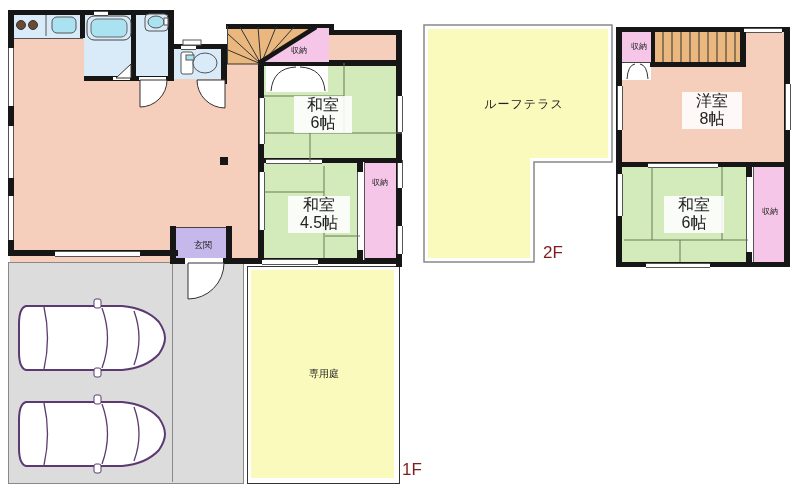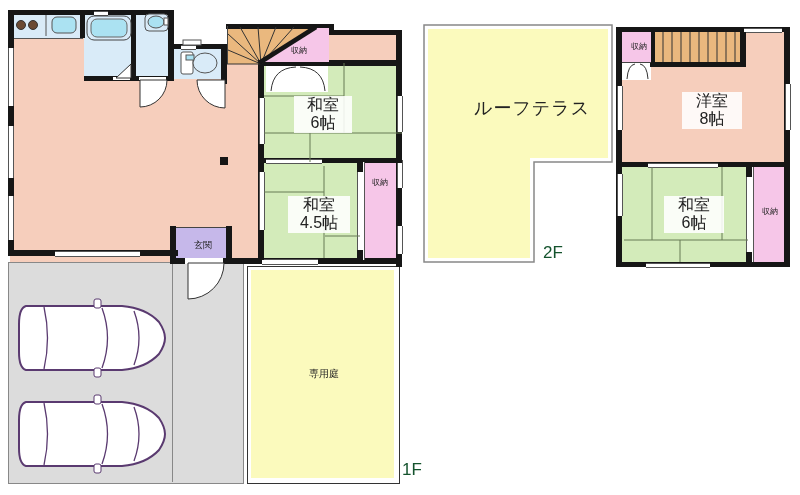--- a/index.html
+++ b/index.html
@@ -5,21 +5,21 @@
   html,body{margin:0;padding:0;background:#fff;}
   #plan{position:relative;width:800px;height:495px;background:#fff;overflow:hidden;
         font-family:"Liberation Sans","DejaVu Sans",sans-serif;color:#222;}
   .abs{position:absolute;}
   .wall{position:absolute;background:var(--wall);}
   .thin{position:absolute;background:var(--line);}
   .room{position:absolute;}
   .lbl{position:absolute;text-align:center;line-height:1.15;color:#222;
        background:rgba(255,255,255,.88);padding:0 2px;white-space:nowrap;}
   .lbl.noBg{background:transparent;}
-  .flr{position:absolute;color:#14532d;font-size:17px;background:transparent;}
+  .flr{position:absolute;color:#7f1d1d;font-size:17px;background:transparent;}
   .win{position:absolute;background:#fff;}
   .win.v{border-left:1px solid #555;border-right:1px solid #555;}
   .win.h{border-top:1px solid #555;border-bottom:1px solid #555;}
   .gap{position:absolute;background:#fff;}
   svg{position:absolute;left:0;top:0;}
 </style>
 </head>
 <body>
 
 <div id="plan">
@@ -208,21 +208,21 @@
   <div class="lbl" style="left:288px;top:196px;width:58px;font-size:16px;">
     <span>和室</span><br>
     <span>4.5帖</span>
   </div>
   <div class="lbl noBg" style="left:282px;top:46px;width:30px;font-size:8px;">収納</div>
   <div class="lbl noBg" style="left:364px;top:178px;width:28px;font-size:8px;">収納</div>
   <div class="lbl noBg" style="left:186px;top:240px;width:30px;font-size:9px;">玄関</div>
   <div class="lbl noBg" style="left:291px;top:368px;width:62px;font-size:10px;">専用庭</div>
   <div class="flr" style="left:402px;top:460px;">1F</div>
 
-  <div class="lbl noBg" style="left:472px;top:98px;width:100px;font-size:18px;letter-spacing:1px;">ルーフテラス</div>
+  <div class="lbl noBg" style="left:472px;top:98px;width:100px;font-size:12px;letter-spacing:1px;">ルーフテラス</div>
   <div class="lbl" style="left:682px;top:92px;width:56px;font-size:16px;">
     <span>洋室</span><br>
     <span>8帖</span>
   </div>
   <div class="lbl" style="left:664px;top:196px;width:56px;font-size:16px;">
     <span>和室</span><br>
     <span>6帖</span>
   </div>
   <div class="lbl noBg" style="left:622px;top:42px;width:30px;font-size:8px;">収納</div>
   <div class="lbl noBg" style="left:753px;top:207px;width:30px;font-size:8px;">収納</div>

